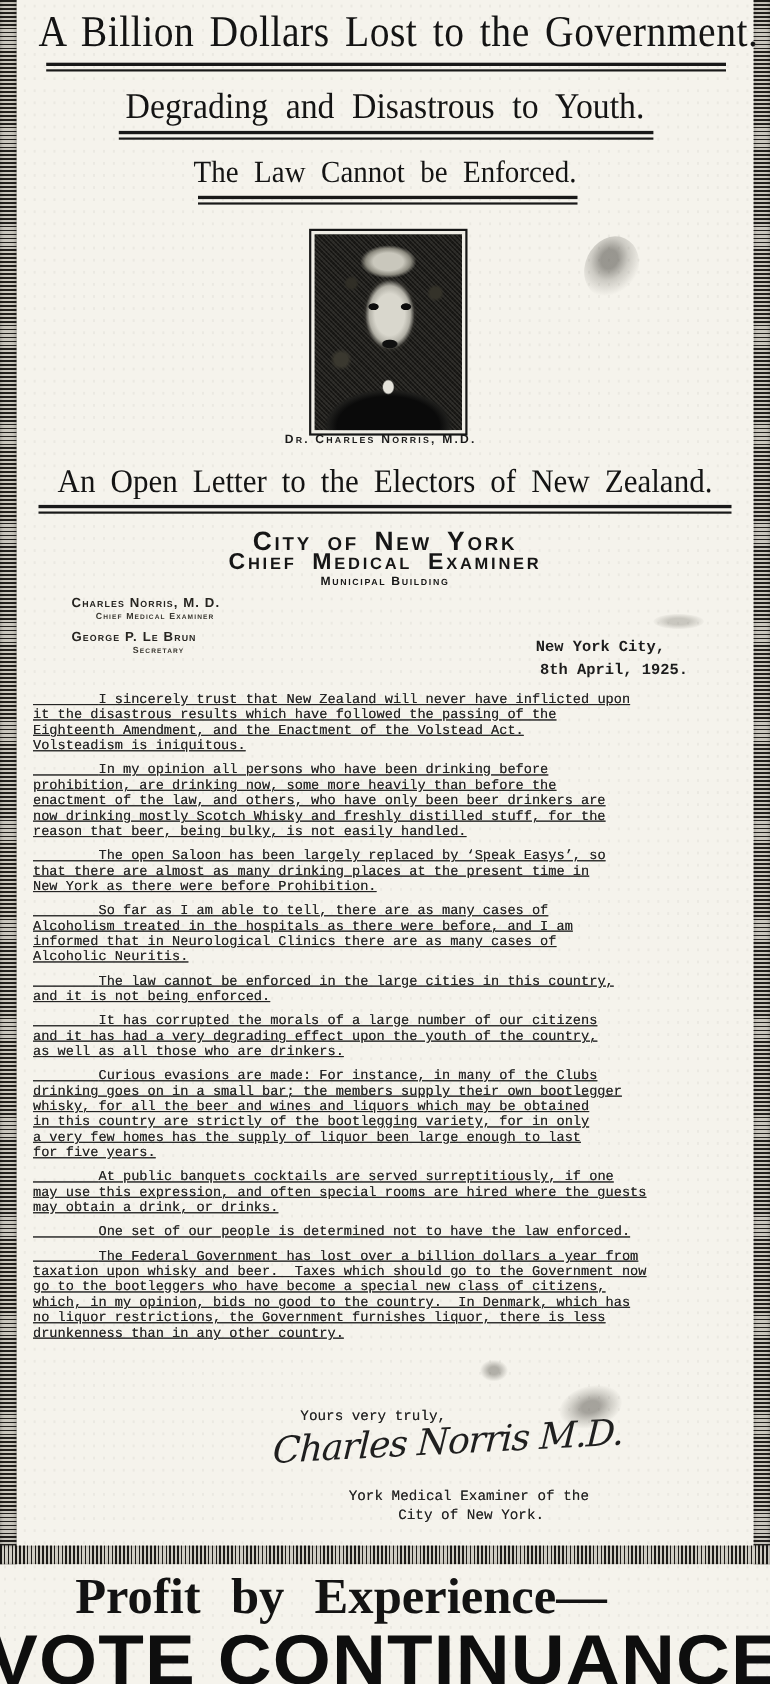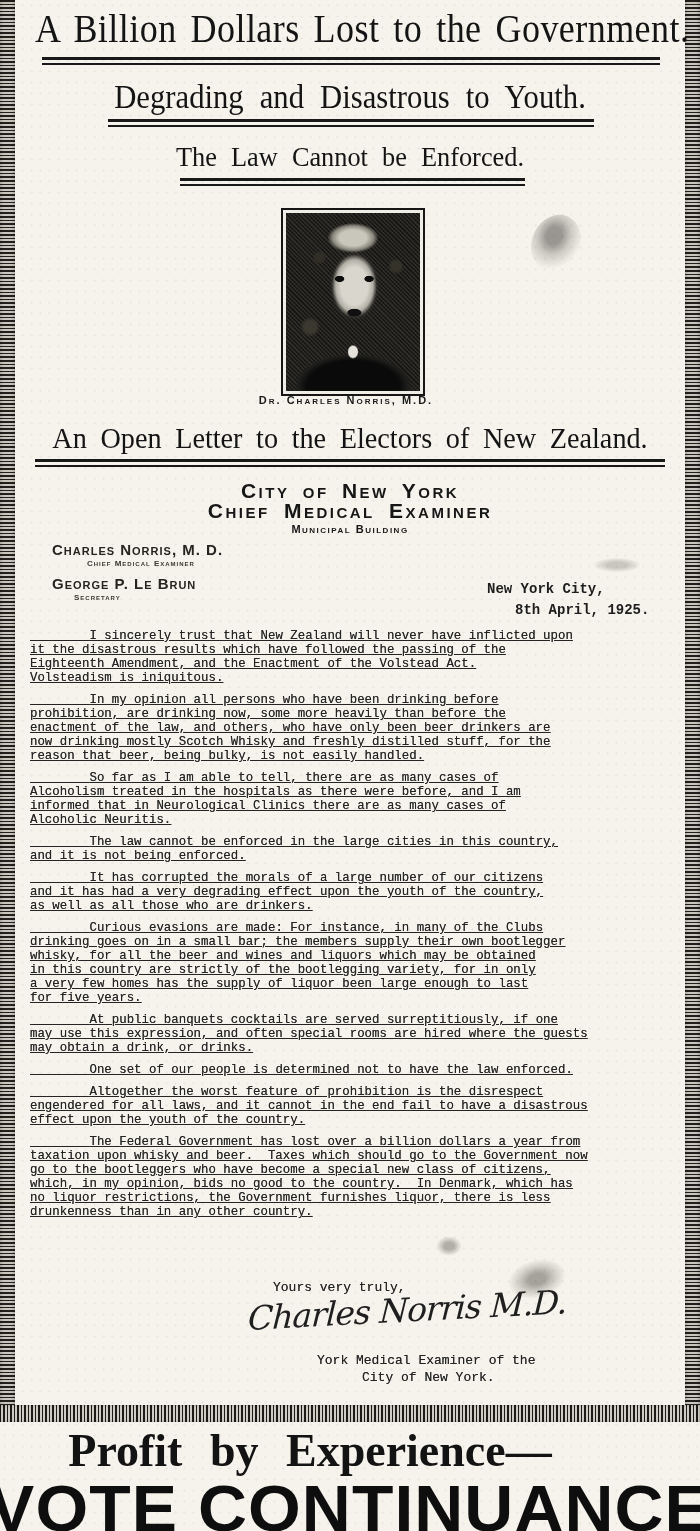--- a/index.html
+++ b/index.html
@@ -62,31 +62,31 @@
       #1b1a17;
   }
   .caption{
     position:absolute;left:0;top:394px;width:692px;text-align:center;
     font-family:"Liberation Sans", sans-serif;font-weight:bold;font-size:11px;
     font-variant:small-caps;letter-spacing:2px;color:#1a1a1a;
   }
   
   .lh-center{position:absolute;left:0;width:700px;text-align:center;
     font-family:"Liberation Sans", sans-serif;font-weight:bold;font-variant:small-caps;color:#161616;}
-  .lh-city{top:479px;font-size:21px;letter-spacing:2.5px;word-spacing:5px;}
+  .lh-city{top:479px;font-size:24px;letter-spacing:2.5px;word-spacing:5px;}
   .lh-office{top:499px;font-size:21px;letter-spacing:2.5px;word-spacing:6px;}
   .lh-building{top:523px;font-size:11px;letter-spacing:1.5px;}
   .lh-officials{position:absolute;left:52px;top:541px;
     font-family:"Liberation Sans", sans-serif;font-weight:bold;font-variant:small-caps;color:#262420;}
-  .lh-name{font-size:15px;letter-spacing:1px;}
+  .lh-name{font-size:12px;letter-spacing:1px;margin-left:13px;}
   .lh-title{font-size:8px;letter-spacing:1px;margin:1px 0 7px 35px;color:#38362f;}
-  .lh-title2{margin-left:22px;}
+  .lh-title2{margin-left:36px;text-align:center;}
   .lh-date{position:absolute;left:487px;top:581px;
     font-family:"Liberation Mono", monospace;font-size:14px;font-weight:bold;color:#1d1d1d;}
-  .lh-date-line2{margin:5px 0 0 28px;}
+  .lh-date-line2{margin:5px 0 0 4px;}
   
   .letter-body{
     position:absolute;left:30px;top:629px;width:650px;
     font-family:"Liberation Mono", monospace;font-size:12.4px;line-height:14px;
     color:#242424;text-shadow:0 0 .4px rgba(20,20,20,.65);
   }
   .letter-body p{margin:0 0 8px 0;white-space:pre-wrap;text-decoration:underline;}
   .closing,.signoff{
     position:absolute;font-family:"Liberation Mono", monospace;font-size:13px;
     color:#242424;text-shadow:0 0 .4px rgba(20,20,20,.65);line-height:17px;
@@ -167,42 +167,42 @@
   <div class="letter-body">
     <p class="para">        I sincerely trust that New Zealand will never have inflicted upon
 it the disastrous results which have followed the passing of the
 Eighteenth Amendment, and the Enactment of the Volstead Act.
 Volsteadism is iniquitous.</p>
     <p class="para">        In my opinion all persons who have been drinking before
 prohibition, are drinking now, some more heavily than before the
 enactment of the law, and others, who have only been beer drinkers are
 now drinking mostly Scotch Whisky and freshly distilled stuff, for the
 reason that beer, being bulky, is not easily handled.</p>
+    <p class="para">        The open Saloon has been largely replaced by ‘Speak Easys’, so
+that there are almost as many drinking places at the present time in
+New York as there were before Prohibition.</p>
     <p class="para">        So far as I am able to tell, there are as many cases of
 Alcoholism treated in the hospitals as there were before, and I am
 informed that in Neurological Clinics there are as many cases of
 Alcoholic Neuritis.</p>
     <p class="para">        The law cannot be enforced in the large cities in this country,
 and it is not being enforced.</p>
     <p class="para">        It has corrupted the morals of a large number of our citizens
 and it has had a very degrading effect upon the youth of the country,
 as well as all those who are drinkers.</p>
     <p class="para">        Curious evasions are made: For instance, in many of the Clubs
 drinking goes on in a small bar; the members supply their own bootlegger
 whisky, for all the beer and wines and liquors which may be obtained
 in this country are strictly of the bootlegging variety, for in only
 a very few homes has the supply of liquor been large enough to last
 for five years.</p>
     <p class="para">        At public banquets cocktails are served surreptitiously, if one
 may use this expression, and often special rooms are hired where the guests
 may obtain a drink, or drinks.</p>
     <p class="para">        One set of our people is determined not to have the law enforced.</p>
-    <p class="para">        Altogether the worst feature of prohibition is the disrespect
-engendered for all laws, and it cannot in the end fail to have a disastrous
-effect upon the youth of the country.</p>
     <p class="para">        The Federal Government has lost over a billion dollars a year from
 taxation upon whisky and beer.  Taxes which should go to the Government now
 go to the bootleggers who have become a special new class of citizens,
 which, in my opinion, bids no good to the country.  In Denmark, which has
 no liquor restrictions, the Government furnishes liquor, there is less
 drunkenness than in any other country.</p>
   </div>
 
   <div class="closing">Yours very truly,</div>
   <div class="signature">Charles Norris M.D.</div>

